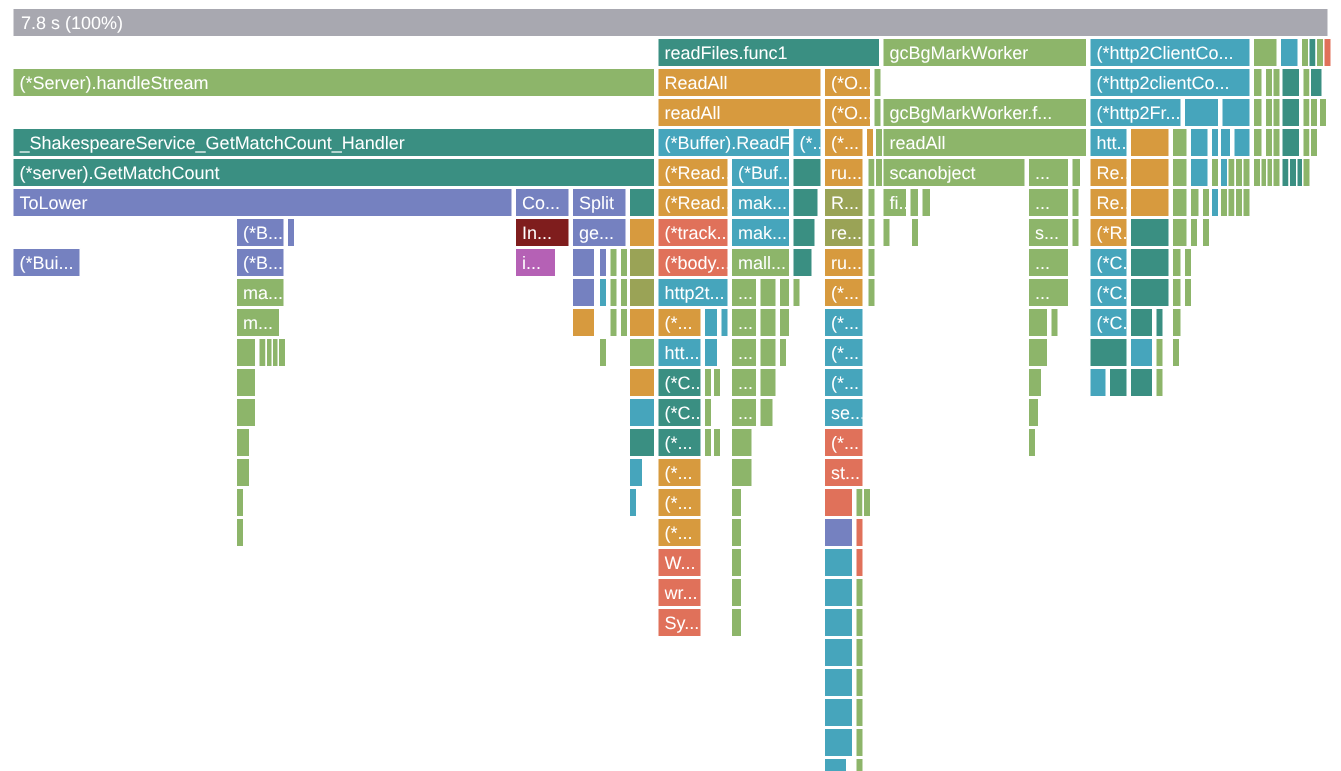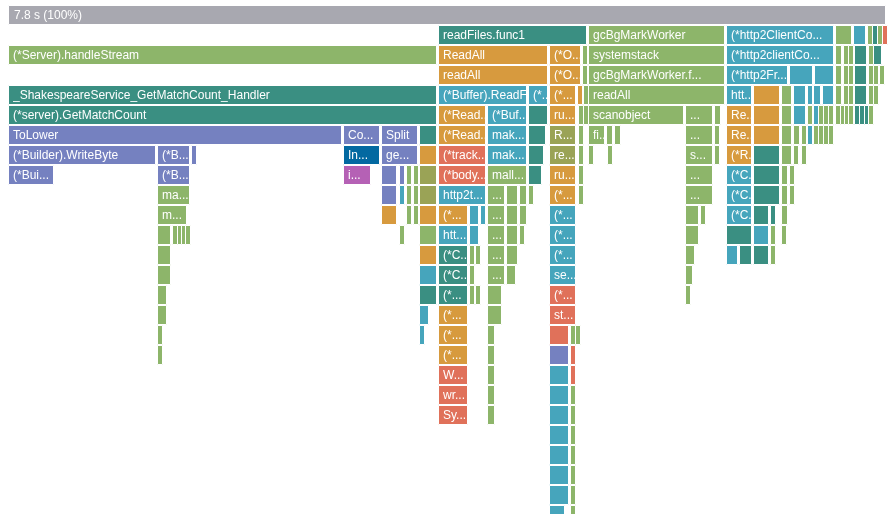--- a/index.html
+++ b/index.html
@@ -83,23 +83,20 @@
     </div>
     <div class="frame" style="left: 438px; top: 45px; width: 110px; height: 20px; background: rgb(215, 154, 62);">
       <span class="lbl">ReadAll</span>
     </div>
     <div class="frame" style="left: 549px; top: 45px; width: 32px; height: 20px; background: rgb(215, 154, 62);">
       <span class="lbl">(*O...</span>
     </div>
     <div class="frame" style="left: 582px; top: 45px; width: 5px; height: 20px; background: rgb(141, 181, 106);">
       <span class="lbl"></span>
     </div>
-    <div class="frame" style="left: 588px; top: 45px; width: 137px; height: 20px; background: rgb(141, 181, 106);">
-      <span class="lbl">systemstack</span>
-    </div>
     <div class="frame" style="left: 726px; top: 45px; width: 108px; height: 20px; background: rgb(70, 165, 188);">
       <span class="lbl">(*http2clientCo...</span>
     </div>
     <div class="frame" style="left: 835px; top: 45px; width: 7px; height: 20px; background: rgb(141, 181, 106);">
       <span class="lbl"></span>
     </div>
     <div class="frame" style="left: 843px; top: 45px; width: 4px; height: 20px; background: rgb(141, 181, 106);">
       <span class="lbl"></span>
     </div>
     <div class="frame" style="left: 848px; top: 45px; width: 5px; height: 20px; background: rgb(141, 181, 106);">
@@ -362,30 +359,27 @@
     </div>
     <div class="frame" style="left: 818px; top: 125px; width: 3px; height: 20px; background: rgb(141, 181, 106);">
       <span class="lbl"></span>
     </div>
     <div class="frame" style="left: 823px; top: 125px; width: 4px; height: 20px; background: rgb(141, 181, 106);">
       <span class="lbl"></span>
     </div>
     <div class="frame" style="left: 828px; top: 125px; width: 5px; height: 20px; background: rgb(141, 181, 106);">
       <span class="lbl"></span>
     </div>
-    <div class="frame" style="left: 8px; top: 145px; width: 148px; height: 20px; background: rgb(117, 129, 192);">
-      <span class="lbl">(*Builder).WriteByte</span>
-    </div>
     <div class="frame" style="left: 157px; top: 145px; width: 33px; height: 20px; background: rgb(117, 129, 192);">
       <span class="lbl">(*B...</span>
     </div>
     <div class="frame" style="left: 191px; top: 145px; width: 6px; height: 20px; background: rgb(117, 129, 192);">
       <span class="lbl"></span>
     </div>
-    <div class="frame" style="left: 343px; top: 145px; width: 37px; height: 20px; background: #0369a1;">
+    <div class="frame" style="left: 343px; top: 145px; width: 37px; height: 20px; background: #7f1d1d;">
       <span class="lbl">In...</span>
     </div>
     <div class="frame" style="left: 381px; top: 145px; width: 37px; height: 20px; background: rgb(117, 129, 192);">
       <span class="lbl">ge...</span>
     </div>
     <div class="frame" style="left: 419px; top: 145px; width: 18px; height: 20px; background: rgb(215, 154, 62);">
       <span class="lbl"></span>
     </div>
     <div class="frame" style="left: 438px; top: 145px; width: 48px; height: 20px; background: rgb(224, 113, 90);">
       <span class="lbl">(*track...</span>

